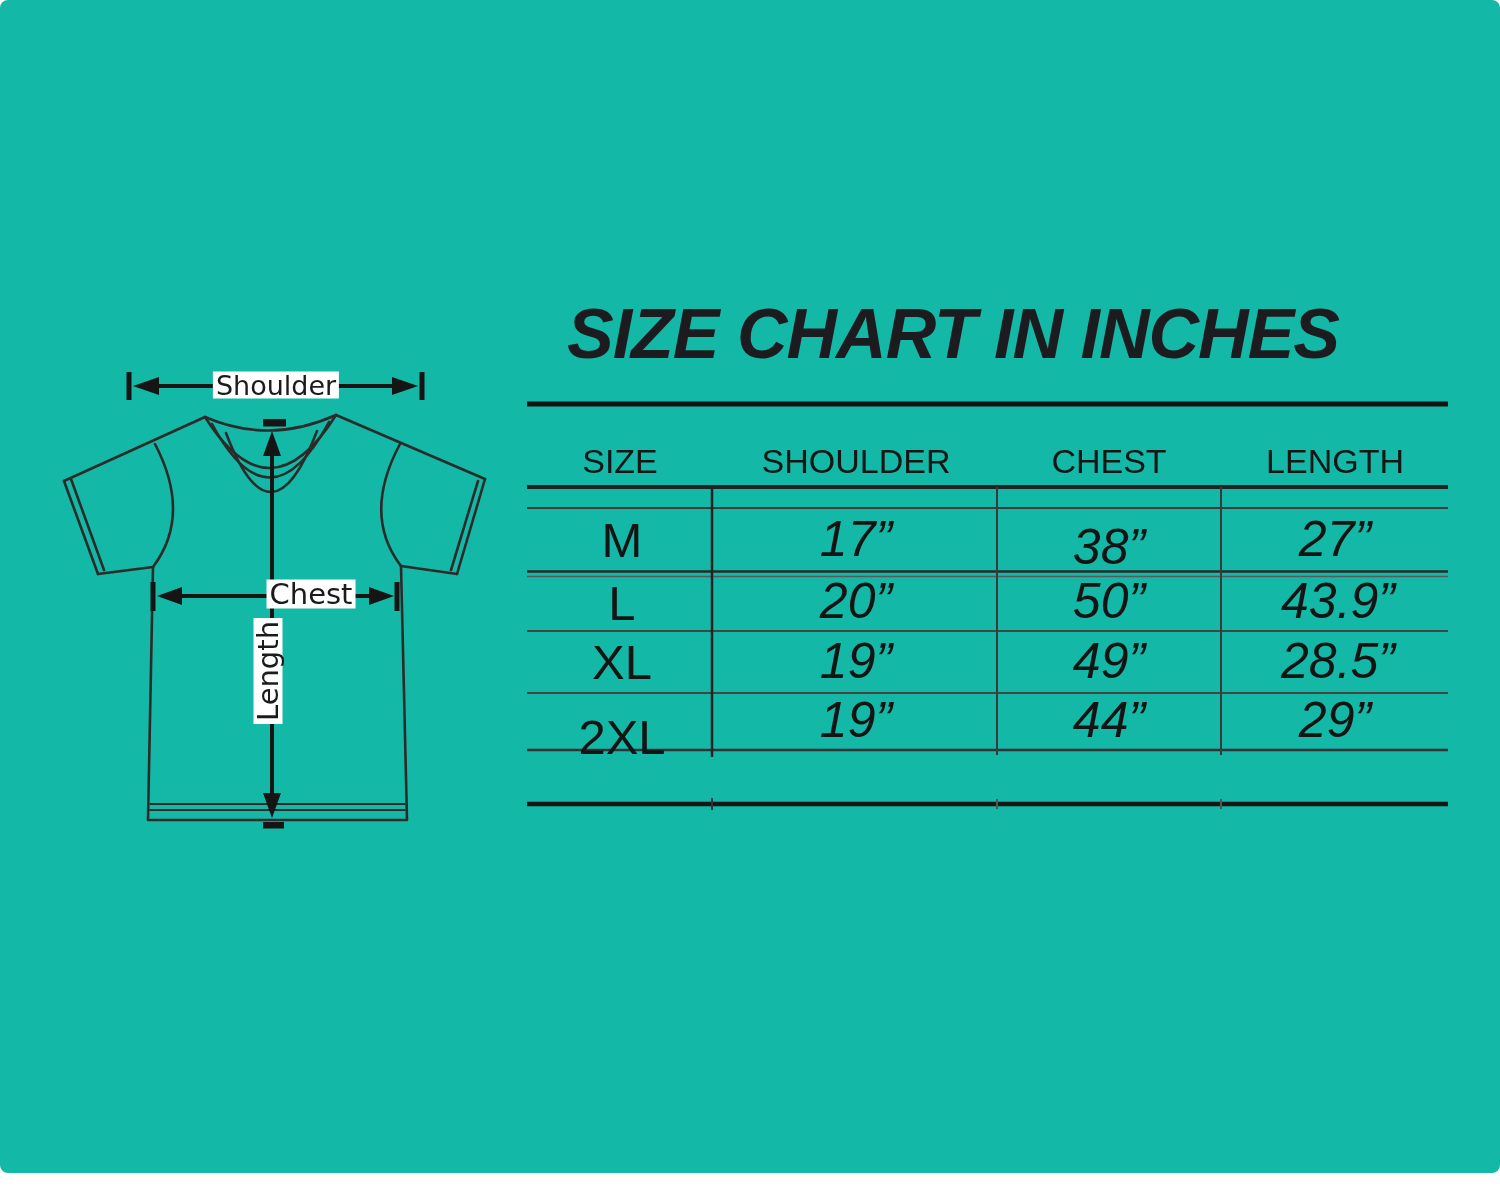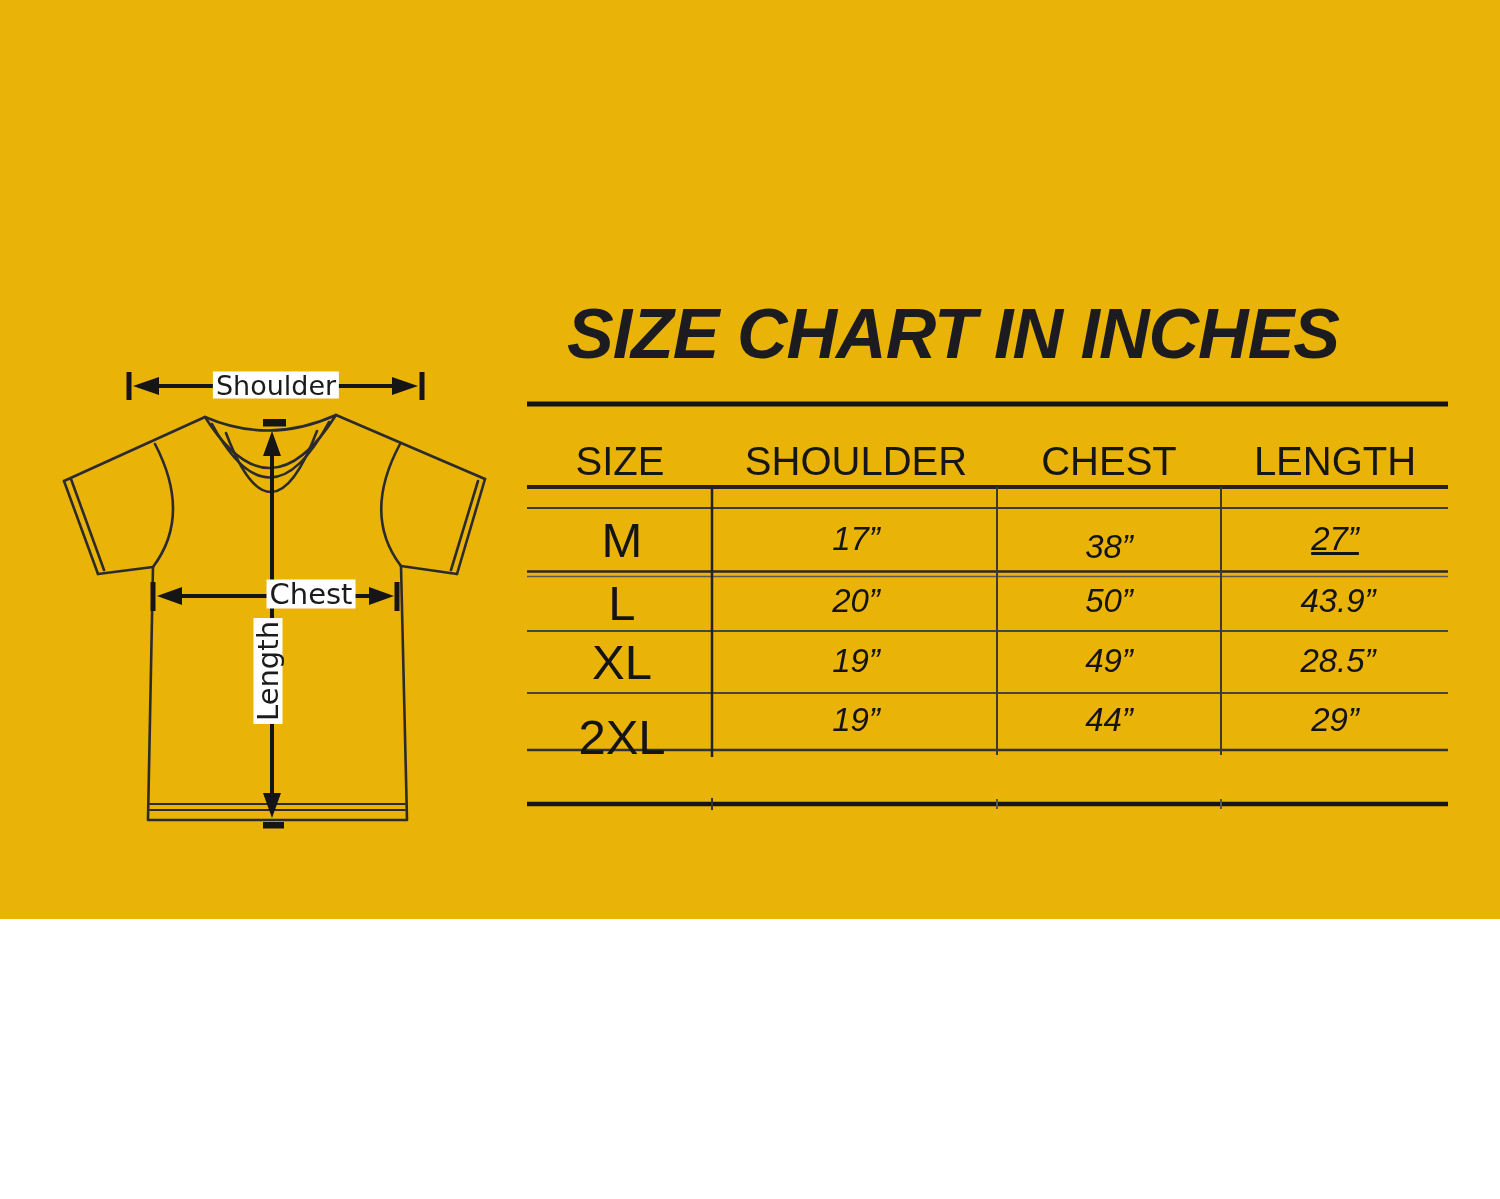--- a/index.html
+++ b/index.html
@@ -1,48 +1,49 @@
 <!DOCTYPE html>
 <html><head>
 <meta charset="utf-8">
 <style>
   html, body { margin: 0; padding: 0; background: #ffffff; }
   .page {
     position: relative;
     width: 1500px;
-    height: 919px;
-    background: #eab308;
+    height: 1173px;
+    background: #14b8a6;
     font-family: "Liberation Sans", sans-serif;
     color: #1a1a1a;
     overflow: hidden;
+    border-radius: 8px;
   }
   .art { position: absolute; left: 0; top: 0; width: 1500px; height: 1199px; }
   .abs { position: absolute; transform: translate(-50%, -50%); white-space: nowrap; }
 
   .title {
     font-style: italic;
     font-weight: 700;
     font-size: 70px;
     letter-spacing: -1px;
     color: #1c1c20;
     margin: 0;
   }
   .colhead {
-    font-size: 40px;
+    font-size: 34px;
     font-weight: 400;
     letter-spacing: 0px;
     color: #161616;
   }
   .sz {
     font-size: 49px;
     font-weight: 400;
     color: #141414;
   }
   .val {
-    font-size: 33px;
+    font-size: 50px;
     font-style: italic;
     font-weight: 400;
     color: #141414;
   }
   .dlabel {
     font-family: "DejaVu Sans", sans-serif;
     color: #1b1b1b;
     background: #ffffff;
     padding: 0 3px;
     line-height: 1;
@@ -139,21 +140,21 @@
   <span class="abs dlabel lbl-length" style="left:268px; top:671px;">Length</span>
 
   <span class="abs colhead" style="left:620px;  top:461px;">SIZE</span>
   <span class="abs colhead" style="left:856px;  top:461px;">SHOULDER</span>
   <span class="abs colhead" style="left:1109px; top:461px;">CHEST</span>
   <span class="abs colhead" style="left:1335px; top:461px;">LENGTH</span>
 
   <span class="abs sz" style="left:622px;  top:540px;">M</span>
   <span class="abs val" style="left:856px;  top:539px;">17”</span>
   <span class="abs val" style="left:1109px; top:539px;margin-top:8px;">38”</span>
-  <span class="abs val" style="left:1335px; top:539px;text-decoration:underline;">27”</span>
+  <span class="abs val" style="left:1335px; top:539px;">27”</span>
 
   <span class="abs sz" style="left:622px;  top:603px;">L</span>
   <span class="abs val" style="left:856px;  top:601px;">20”</span>
   <span class="abs val" style="left:1109px; top:601px;">50”</span>
   <span class="abs val" style="left:1338px; top:601px;">43.9”</span>
 
   <span class="abs sz" style="left:622px;  top:662px;">XL</span>
   <span class="abs val" style="left:856px;  top:661px;">19”</span>
   <span class="abs val" style="left:1109px; top:661px;">49”</span>
   <span class="abs val" style="left:1338px; top:661px;">28.5”</span>

